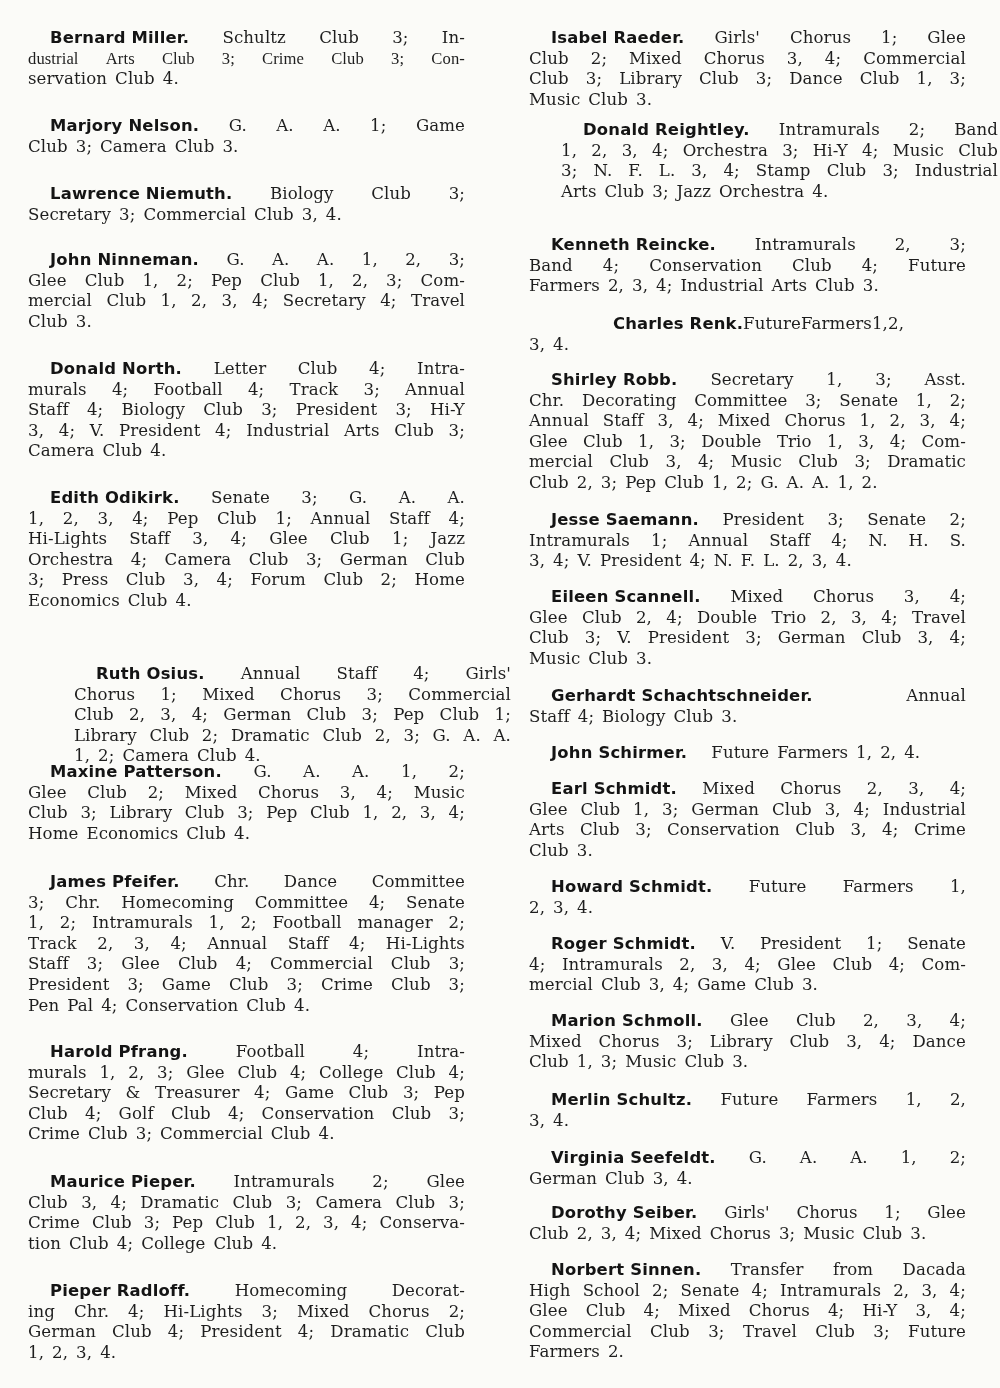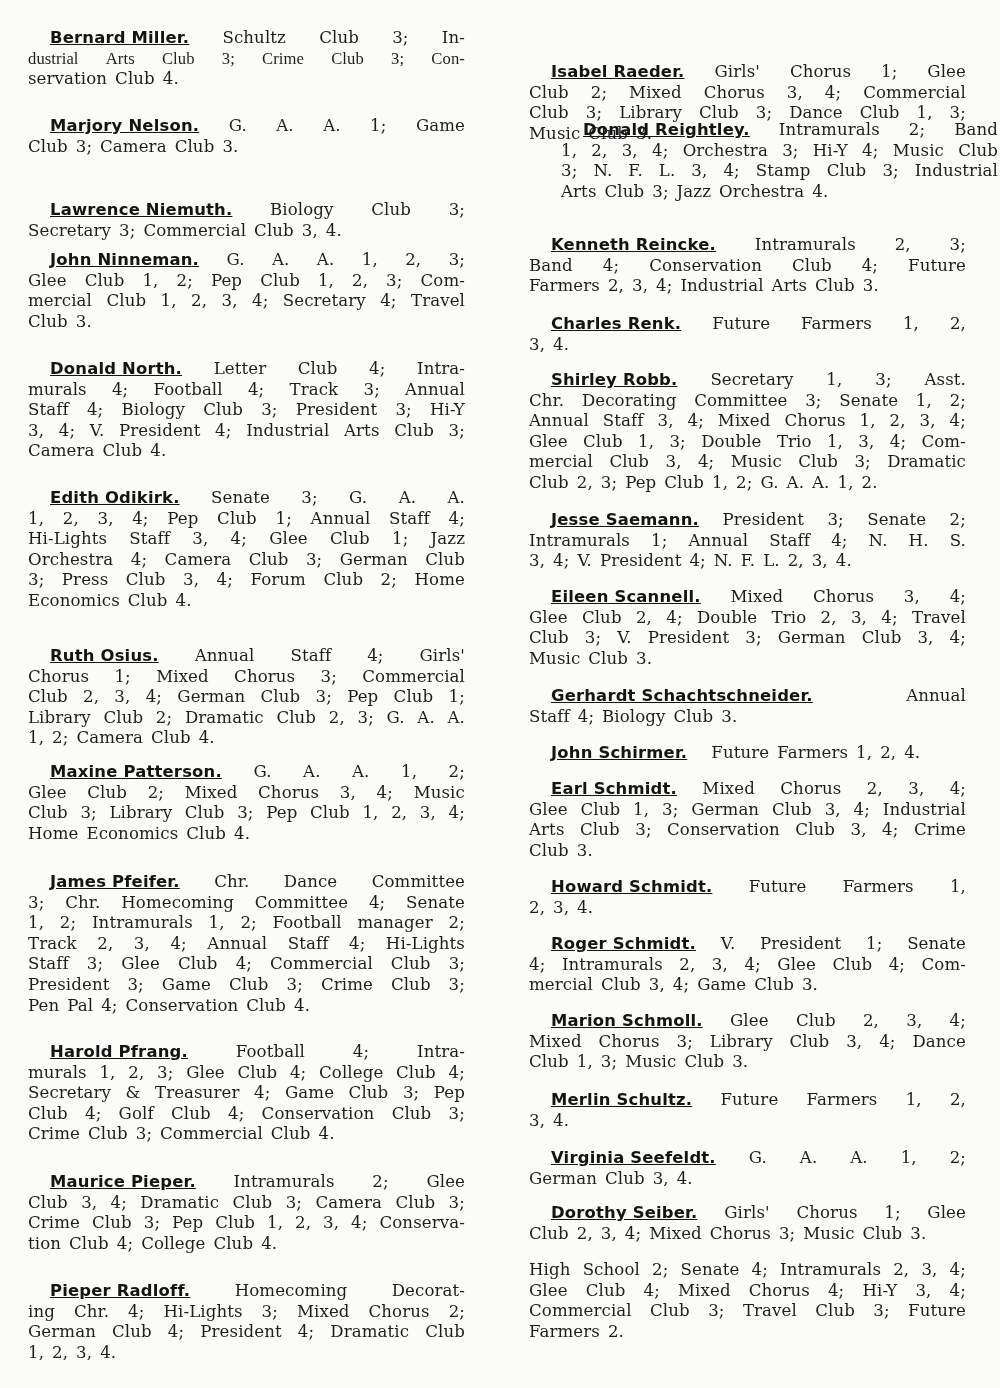--- a/index.html
+++ b/index.html
@@ -31,21 +31,21 @@
     font-weight: bold;
     font-size: 16.4px;
     letter-spacing: 0.2px;
     color: #141414;
   }
   .flex-line { display: flex; justify-content: space-between; white-space: nowrap; }
   .flex-line.lastline { justify-content: flex-start; }
   .flex-line.first { padding-left: 22px; }
   .flex-line span.w { display: inline-block; }
   .flex-line.lastline span.w { margin-right: 8px; }
-  .flex-line .name { margin-right: 0; text-decoration: underline; }
+  .flex-line .name { margin-right: 0; }
 </style>
 </head>
 <body>
 
 <div class="page">
   <div class="col left" id="col-left">
       <div class="entry" style="top: 28px;">
         <div class="line flex-line first" style="height: 20.6px; line-height: 20.6px;">
           <span class="name w">Bernard Miller.</span>
           <span style="display: contents;"><span class="w">Schultz</span><span class="w">Club</span><span class="w">3;</span><span class="w">In-</span></span>
@@ -59,21 +59,21 @@
       </div>
       <div class="entry" style="top: 116px;">
         <div class="line flex-line first" style="height: 20.6px; line-height: 20.6px;">
           <span class="name w">Marjory Nelson.</span>
           <span style="display: contents;"><span class="w">G.</span><span class="w">A.</span><span class="w">A.</span><span class="w">1;</span><span class="w">Game</span></span>
         </div>
         <div class="line flex-line lastline" style="height: 20.6px; line-height: 20.6px;">
           <span style="display: contents;"><span class="w">Club</span><span class="w">3;</span><span class="w">Camera</span><span class="w">Club</span><span class="w">3.</span></span>
         </div>
       </div>
-      <div class="entry" style="top: 200px;">
+      <div class="entry" style="top: 184px;">
         <div class="line flex-line first" style="height: 20.6px; line-height: 20.6px;">
           <span class="name w">Lawrence Niemuth.</span>
           <span style="display: contents;"><span class="w">Biology</span><span class="w">Club</span><span class="w">3;</span></span>
         </div>
         <div class="line flex-line lastline" style="height: 20.6px; line-height: 20.6px;">
           <span style="display: contents;"><span class="w">Secretary</span><span class="w">3;</span><span class="w">Commercial</span><span class="w">Club</span><span class="w">3,</span><span class="w">4.</span></span>
         </div>
       </div>
       <div class="entry" style="top: 250px;">
         <div class="line flex-line first" style="height: 20.6px; line-height: 20.6px;">
@@ -122,21 +122,21 @@
         <div class="line flex-line" style="height: 20.6px; line-height: 20.6px;">
           <span style="display: contents;"><span class="w">Orchestra</span><span class="w">4;</span><span class="w">Camera</span><span class="w">Club</span><span class="w">3;</span><span class="w">German</span><span class="w">Club</span></span>
         </div>
         <div class="line flex-line" style="height: 20.6px; line-height: 20.6px;">
           <span style="display: contents;"><span class="w">3;</span><span class="w">Press</span><span class="w">Club</span><span class="w">3,</span><span class="w">4;</span><span class="w">Forum</span><span class="w">Club</span><span class="w">2;</span><span class="w">Home</span></span>
         </div>
         <div class="line flex-line lastline" style="height: 20.6px; line-height: 20.6px;">
           <span style="display: contents;"><span class="w">Economics</span><span class="w">Club</span><span class="w">4.</span></span>
         </div>
       </div>
-      <div class="entry" style="top: 646px;">
+      <div class="entry" style="top: 664px; margin-left: 46px;">
         <div class="line flex-line first" style="height: 20.6px; line-height: 20.6px;">
           <span class="name w">Ruth Osius.</span>
           <span style="display: contents;"><span class="w">Annual</span><span class="w">Staff</span><span class="w">4;</span><span class="w">Girls'</span></span>
         </div>
         <div class="line flex-line" style="height: 20.6px; line-height: 20.6px;">
           <span style="display: contents;"><span class="w">Chorus</span><span class="w">1;</span><span class="w">Mixed</span><span class="w">Chorus</span><span class="w">3;</span><span class="w">Commercial</span></span>
         </div>
         <div class="line flex-line" style="height: 20.6px; line-height: 20.6px;">
           <span style="display: contents;"><span class="w">Club</span><span class="w">2,</span><span class="w">3,</span><span class="w">4;</span><span class="w">German</span><span class="w">Club</span><span class="w">3;</span><span class="w">Pep</span><span class="w">Club</span><span class="w">1;</span></span>
         </div>
@@ -230,21 +230,21 @@
         <div class="line flex-line" style="height: 20.6px; line-height: 20.6px;">
           <span style="display: contents;"><span class="w">German</span><span class="w">Club</span><span class="w">4;</span><span class="w">President</span><span class="w">4;</span><span class="w">Dramatic</span><span class="w">Club</span></span>
         </div>
         <div class="line flex-line lastline" style="height: 20.6px; line-height: 20.6px;">
           <span style="display: contents;"><span class="w">1,</span><span class="w">2,</span><span class="w">3,</span><span class="w">4.</span></span>
         </div>
       </div>
     </div>
   <div class="col right" id="col-right">
       <div class="entry" style="top: 28px;">
-        <div class="line flex-line first" style="height: 20.6px; line-height: 20.6px; margin-top: 34px;">
+        <div class="line flex-line first" style="height: 20.6px; line-height: 20.6px;">
           <span class="name w">Isabel Raeder.</span>
           <span style="display: contents;"><span class="w">Girls'</span><span class="w">Chorus</span><span class="w">1;</span><span class="w">Glee</span></span>
         </div>
         <div class="line flex-line" style="height: 20.6px; line-height: 20.6px;">
           <span style="display: contents;"><span class="w">Club</span><span class="w">2;</span><span class="w">Mixed</span><span class="w">Chorus</span><span class="w">3,</span><span class="w">4;</span><span class="w">Commercial</span></span>
         </div>
         <div class="line flex-line" style="height: 20.6px; line-height: 20.6px;">
           <span style="display: contents;"><span class="w">Club</span><span class="w">3;</span><span class="w">Library</span><span class="w">Club</span><span class="w">3;</span><span class="w">Dance</span><span class="w">Club</span><span class="w">1,</span><span class="w">3;</span></span>
         </div>
         <div class="line flex-line lastline" style="height: 20.6px; line-height: 20.6px;">
@@ -272,21 +272,21 @@
           <span style="display: contents;"><span class="w">Intramurals</span><span class="w">2,</span><span class="w">3;</span></span>
         </div>
         <div class="line flex-line" style="height: 20.6px; line-height: 20.6px;">
           <span style="display: contents;"><span class="w">Band</span><span class="w">4;</span><span class="w">Conservation</span><span class="w">Club</span><span class="w">4;</span><span class="w">Future</span></span>
         </div>
         <div class="line flex-line lastline" style="height: 20.6px; line-height: 20.6px;">
           <span style="display: contents;"><span class="w">Farmers</span><span class="w">2,</span><span class="w">3,</span><span class="w">4;</span><span class="w">Industrial</span><span class="w">Arts</span><span class="w">Club</span><span class="w">3.</span></span>
         </div>
       </div>
       <div class="entry" style="top: 314px;">
-        <div class="line flex-line first" style="height: 20.6px; line-height: 20.6px;">
+        <div class="line flex-line first" style="height: 20.6px; line-height: 20.6px; justify-content: center;">
           <span class="name w">Charles Renk.</span>
           <span style="display: contents;"><span class="w">Future</span><span class="w">Farmers</span><span class="w">1,</span><span class="w">2,</span></span>
         </div>
         <div class="line flex-line lastline" style="height: 20.6px; line-height: 20.6px;">
           <span style="display: contents;"><span class="w">3,</span><span class="w">4.</span></span>
         </div>
       </div>
       <div class="entry" style="top: 370px;">
         <div class="line flex-line first" style="height: 20.6px; line-height: 20.6px;">
           <span class="name w">Shirley Robb.</span>
@@ -419,20 +419,24 @@
       <div class="entry" style="top: 1203px;">
         <div class="line flex-line first" style="height: 20.6px; line-height: 20.6px;">
           <span class="name w">Dorothy Seiber.</span>
           <span style="display: contents;"><span class="w">Girls'</span><span class="w">Chorus</span><span class="w">1;</span><span class="w">Glee</span></span>
         </div>
         <div class="line flex-line lastline" style="height: 20.6px; line-height: 20.6px;">
           <span style="display: contents;"><span class="w">Club</span><span class="w">2,</span><span class="w">3,</span><span class="w">4;</span><span class="w">Mixed</span><span class="w">Chorus</span><span class="w">3;</span><span class="w">Music</span><span class="w">Club</span><span class="w">3.</span></span>
         </div>
       </div>
       <div class="entry" style="top: 1260px;">
+        <div class="line flex-line first" style="height: 20.6px; line-height: 20.6px;">
+          <span class="name w">Norbert Sinnen.</span>
+          <span style="display: contents;"><span class="w">Transfer</span><span class="w">from</span><span class="w">Dacada</span></span>
+        </div>
         <div class="line flex-line" style="height: 20.6px; line-height: 20.6px;">
           <span style="display: contents;"><span class="w">High</span><span class="w">School</span><span class="w">2;</span><span class="w">Senate</span><span class="w">4;</span><span class="w">Intramurals</span><span class="w">2,</span><span class="w">3,</span><span class="w">4;</span></span>
         </div>
         <div class="line flex-line" style="height: 20.6px; line-height: 20.6px;">
           <span style="display: contents;"><span class="w">Glee</span><span class="w">Club</span><span class="w">4;</span><span class="w">Mixed</span><span class="w">Chorus</span><span class="w">4;</span><span class="w">Hi-Y</span><span class="w">3,</span><span class="w">4;</span></span>
         </div>
         <div class="line flex-line" style="height: 20.6px; line-height: 20.6px;">
           <span style="display: contents;"><span class="w">Commercial</span><span class="w">Club</span><span class="w">3;</span><span class="w">Travel</span><span class="w">Club</span><span class="w">3;</span><span class="w">Future</span></span>
         </div>
         <div class="line flex-line lastline" style="height: 20.6px; line-height: 20.6px;">

